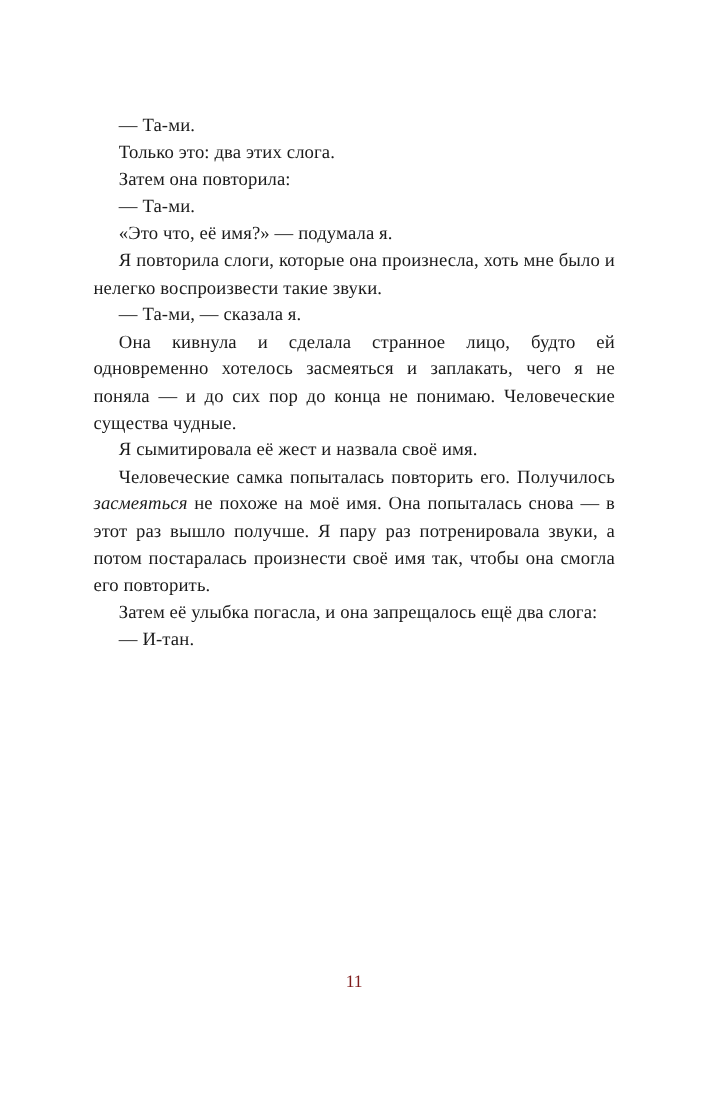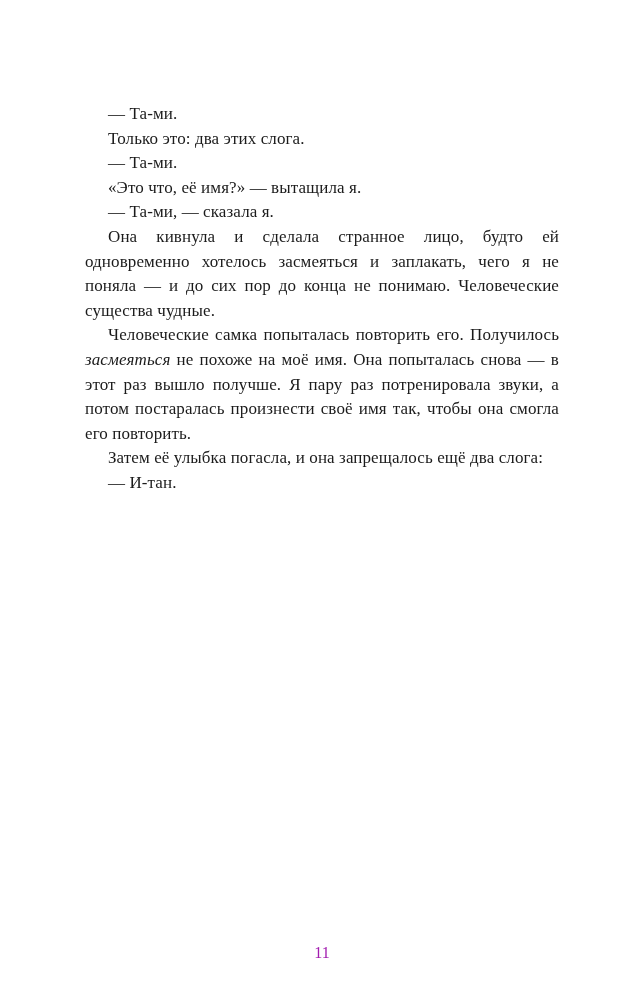--- a/index.html
+++ b/index.html
@@ -29,37 +29,40 @@
   .text-block p {
     margin: 0;
     padding: 0;
     text-indent: 23px;
   }
   .italic {
     font-style: italic;
   }
   .page-number {
     position: absolute;
-    top: 944px;
+    top: 884px;
     left: 0;
     width: 100%;
     text-align: center;
     font-size: 16px;
-    color: #a21caf;
+    color: #7f1d1d;
   }
 </style>
 </head>
 <body>
 
 <div class="book-page">
   <div class="text-block">
       <p><span>— Та-ми.</span></p>
       <p><span>Только это: два этих слога.</span></p>
+      <p><span>Затем она повторила:</span></p>
       <p><span>— Та-ми.</span></p>
-      <p><span>«Это что, её имя?» — вытащила я.</span></p>
+      <p><span>«Это что, её имя?» — подумала я.</span></p>
+      <p><span>Я повторила слоги, которые она произнесла, хоть мне было и нелегко воспроизвести такие звуки.</span></p>
       <p><span>— Та-ми, — сказала я.</span></p>
       <p><span>Она кивнула и сделала странное лицо, будто ей одновременно хотелось засмеяться и заплакать, чего я не поняла — и до сих пор до конца не понимаю. Человеческие существа чудные.</span></p>
+      <p><span>Я сымитировала её жест и назвала своё имя.</span></p>
       <p><span>Человеческие самка попыталась повторить его. Получилось </span><span class="italic">засмеяться</span><span> не похоже на моё имя. Она попыталась снова — в этот раз вышло получше. Я пару раз потренировала звуки, а потом постаралась произнести своё имя так, чтобы она смогла его повторить.</span></p>
       <p><span>Затем её улыбка погасла, и она запрещалось ещё два слога:</span></p>
       <p><span>— И-тан.</span></p>
     </div>
   <div class="page-number">11</div>
 </div>
 
 </body></html>

